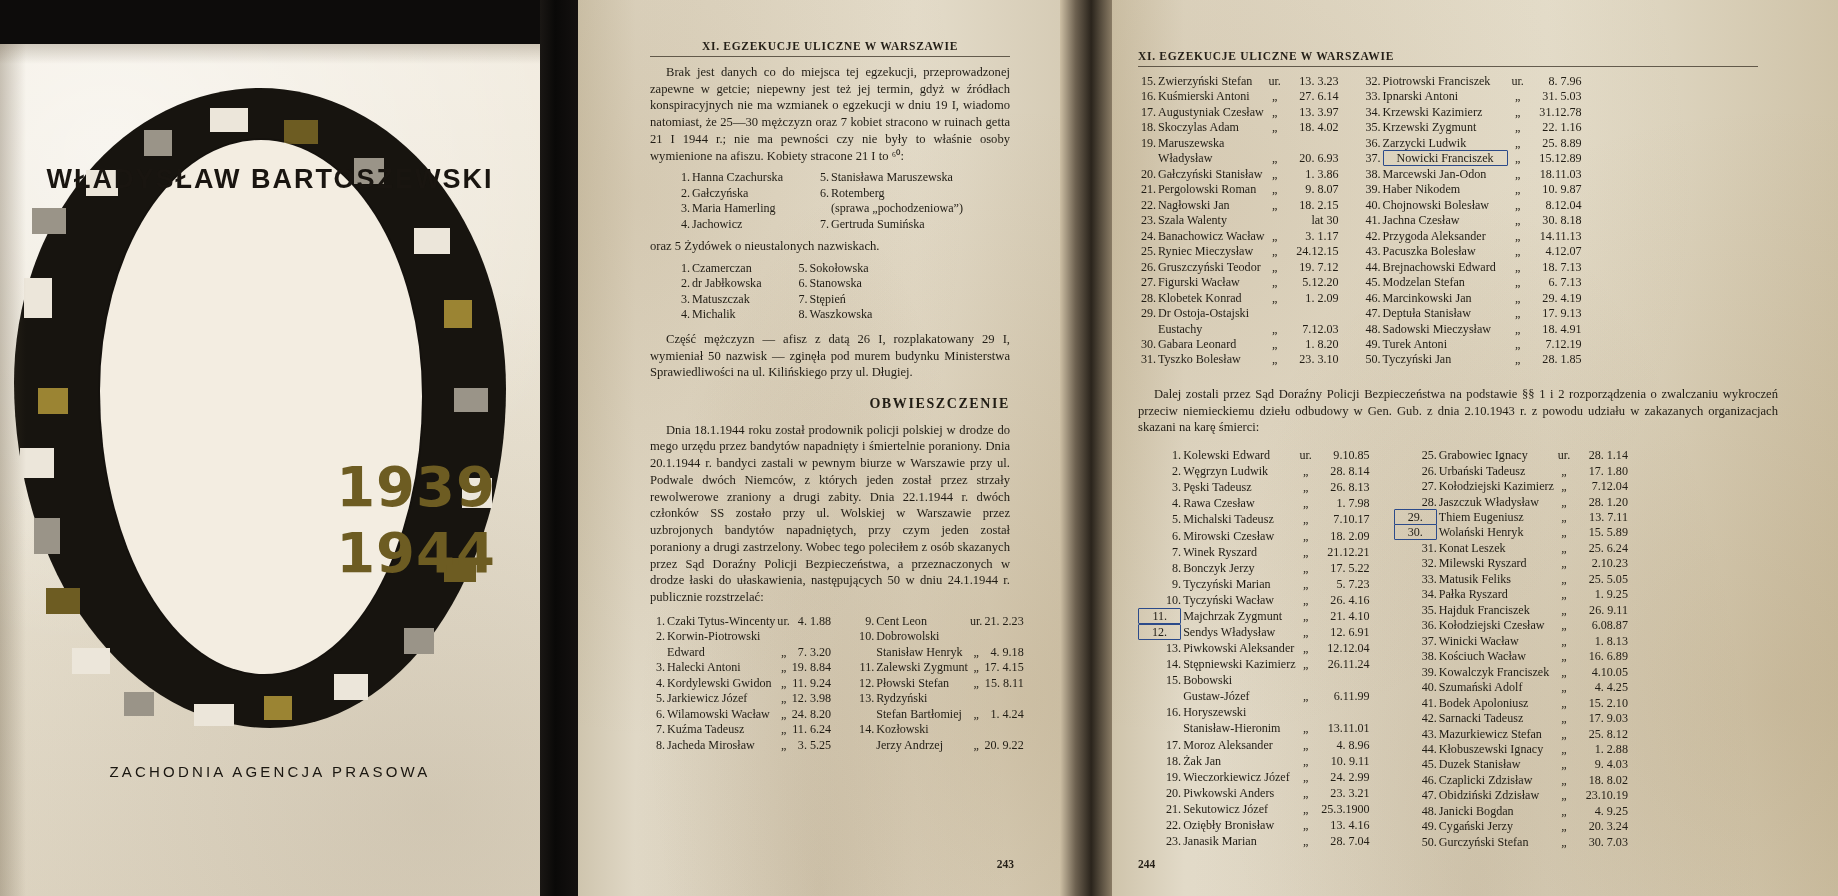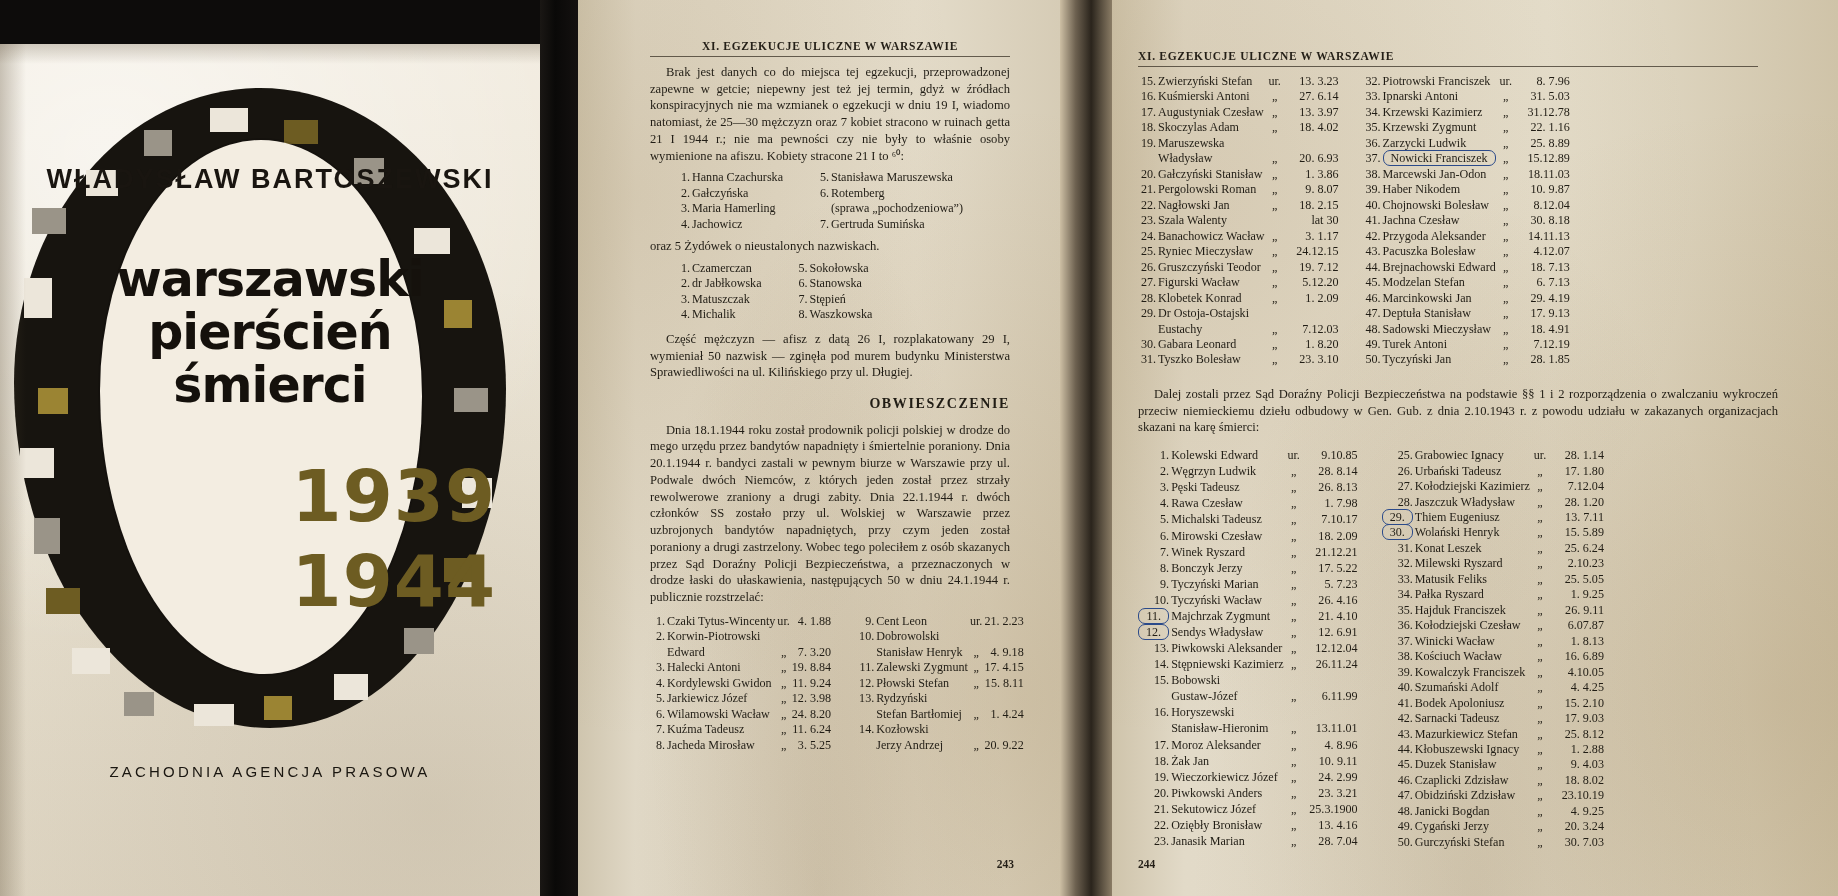--- a/index.html
+++ b/index.html
@@ -100,21 +100,21 @@
     letter-spacing: -1px;
   }
   .cover-title span { display: block; }
   .cover-years {
     position: absolute;
     right: 44px; top: 410px;
     text-align: right;
     z-index: 5;
     font-family: "DejaVu Sans", sans-serif;
     font-weight: bold;
-    font-size: 72px;
+    font-size: 56px;
     letter-spacing: 1px;
     color: #6d5c22;
     line-height: 1.18;
   }
   .cover-publisher {
     position: absolute;
     left: 0; bottom: 160px;
     width: 100%;
     text-align: center;
     font-family: "Liberation Sans", sans-serif;
@@ -228,22 +228,22 @@
     position: absolute;
     font-size: 11.5px;
     font-weight: bold;
     color: #241f17;
   }
   .folio-left  { right: 46px; bottom: 26px; }
   .folio-right { left: 26px; bottom: 26px; }
 
   .hl-box {
     border: 1px solid #2b4a8a;
-    padding: 0 7px;
-    border-radius: 7px;
+    padding: 0 13px;
+    border-radius: 1px;
   }
   .sep-line { margin: 9px 0 5px; }
 
   .two-up { display: flex; gap: 26px; }
 </style>
 </head>
 <body>
 
 <div class="scene">
 
@@ -276,25 +276,20 @@
       <div class="chip g" style="left:130px; top:42px;  width:28px; height:26px;"></div>
       <div class="chip w" style="left:72px;  top:82px;  width:32px; height:26px;"></div>
       <div class="ring-inner"></div>
     </div>
 
     <div class="cover-author">
       <span>WŁADYSŁAW</span>
       <span>BARTOSZEWSKI</span>
     </div>
 
-    <div class="cover-title">
-      <span>warszawski</span>
-      <span>pierścień</span>
-      <span>śmierci</span>
-    </div>
 
     <div class="cover-years">
       <div>1939</div>
       <div>1944</div>
     </div>
 
     <div class="cover-publisher">ZACHODNIA AGENCJA PRASOWA</div>
     <div class="cover-edge-wear"></div>
   </div>
 
@@ -999,21 +994,21 @@
           <tr>
                 <td class="num">35.</td>
                 <td class="nm">Hajduk Franciszek</td>
                 <td class="dash">„</td>
                 <td class="dt">26. 9.11</td>
               </tr>
           <tr>
                 <td class="num">36.</td>
                 <td class="nm">Kołodziejski Czesław</td>
                 <td class="dash">„</td>
-                <td class="dt">6.07.87</td>
+                <td class="dt">6.08.87</td>
               </tr>
           <tr>
                 <td class="num">37.</td>
                 <td class="nm">Winicki Wacław</td>
                 <td class="dash">„</td>
                 <td class="dt">1. 8.13</td>
               </tr>
           <tr>
                 <td class="num">38.</td>
                 <td class="nm">Kościuch Wacław</td>

